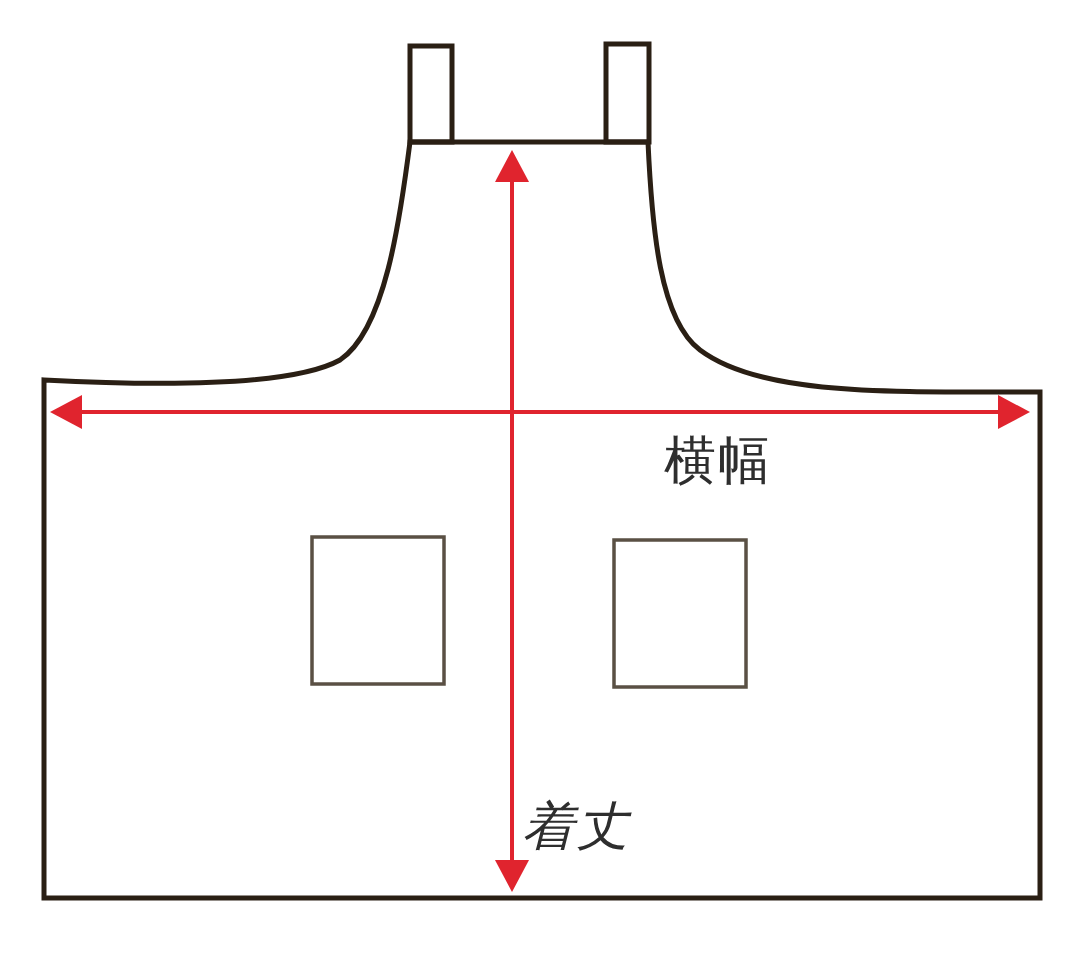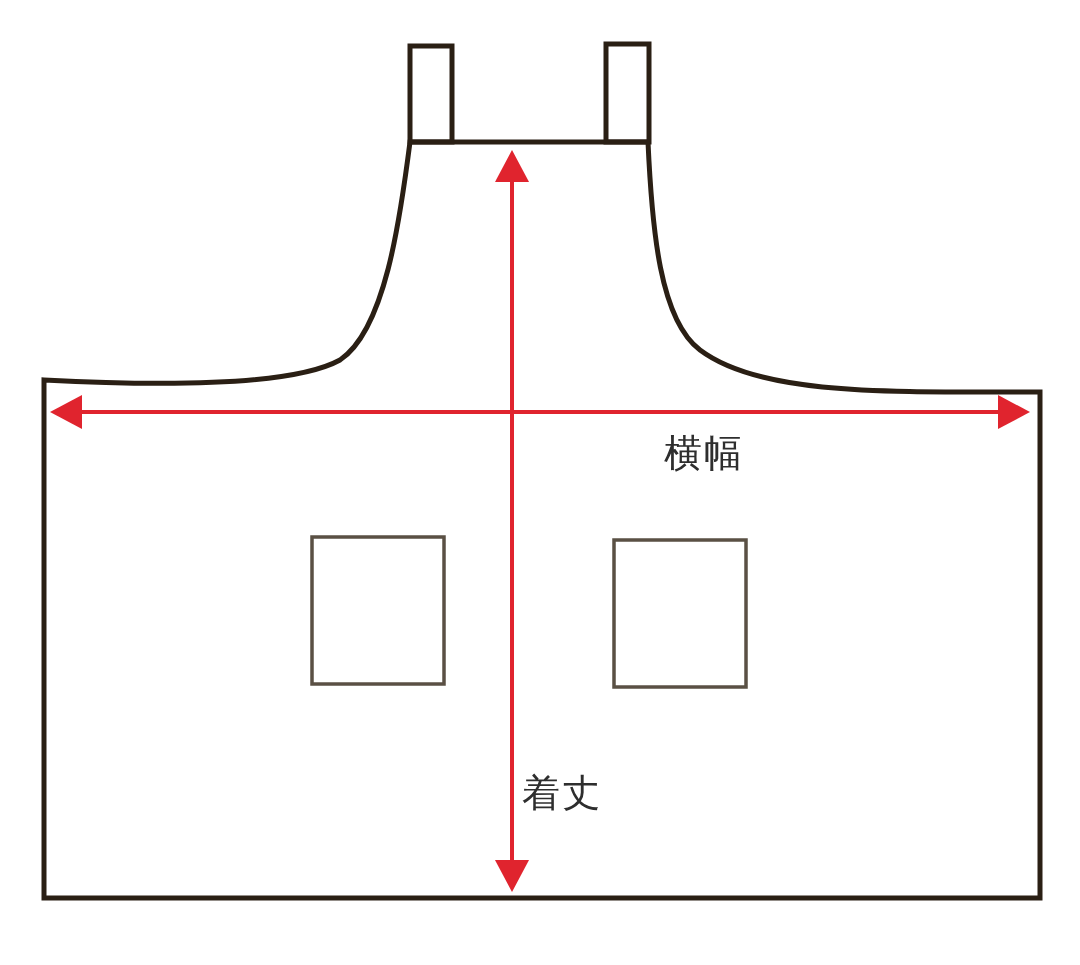--- a/index.html
+++ b/index.html
@@ -17,28 +17,28 @@
     #diagram {
       position: absolute;
       left: 0;
       top: 0;
       width: 1080px;
       height: 965px;
     }
     .label {
       position: absolute;
       font-family: "DejaVu Sans", sans-serif;
-      font-size: 38px;
+      font-size: 52px;
       color: #2e2e2e;
       line-height: 1;
       letter-spacing: 2px;
       white-space: nowrap;
     }
     #label-width { left: 664px; top: 434px; }
-    #label-length { left: 522px; top: 774px; }
+    #label-length { left: 522px; top: 800px; font-style: italic; }
   </style>
 </head>
 <body>
 
 <svg id="diagram" viewBox="0 0 1080 965" xmlns="http://www.w3.org/2000/svg">
 
   <rect x="410" y="46" width="42" height="96" fill="none" stroke="#2a1f14" stroke-width="5"></rect>
   <rect x="606" y="44" width="43" height="98" fill="none" stroke="#2a1f14" stroke-width="5"></rect>
 
   <path d="M 410 142 L 648 142

